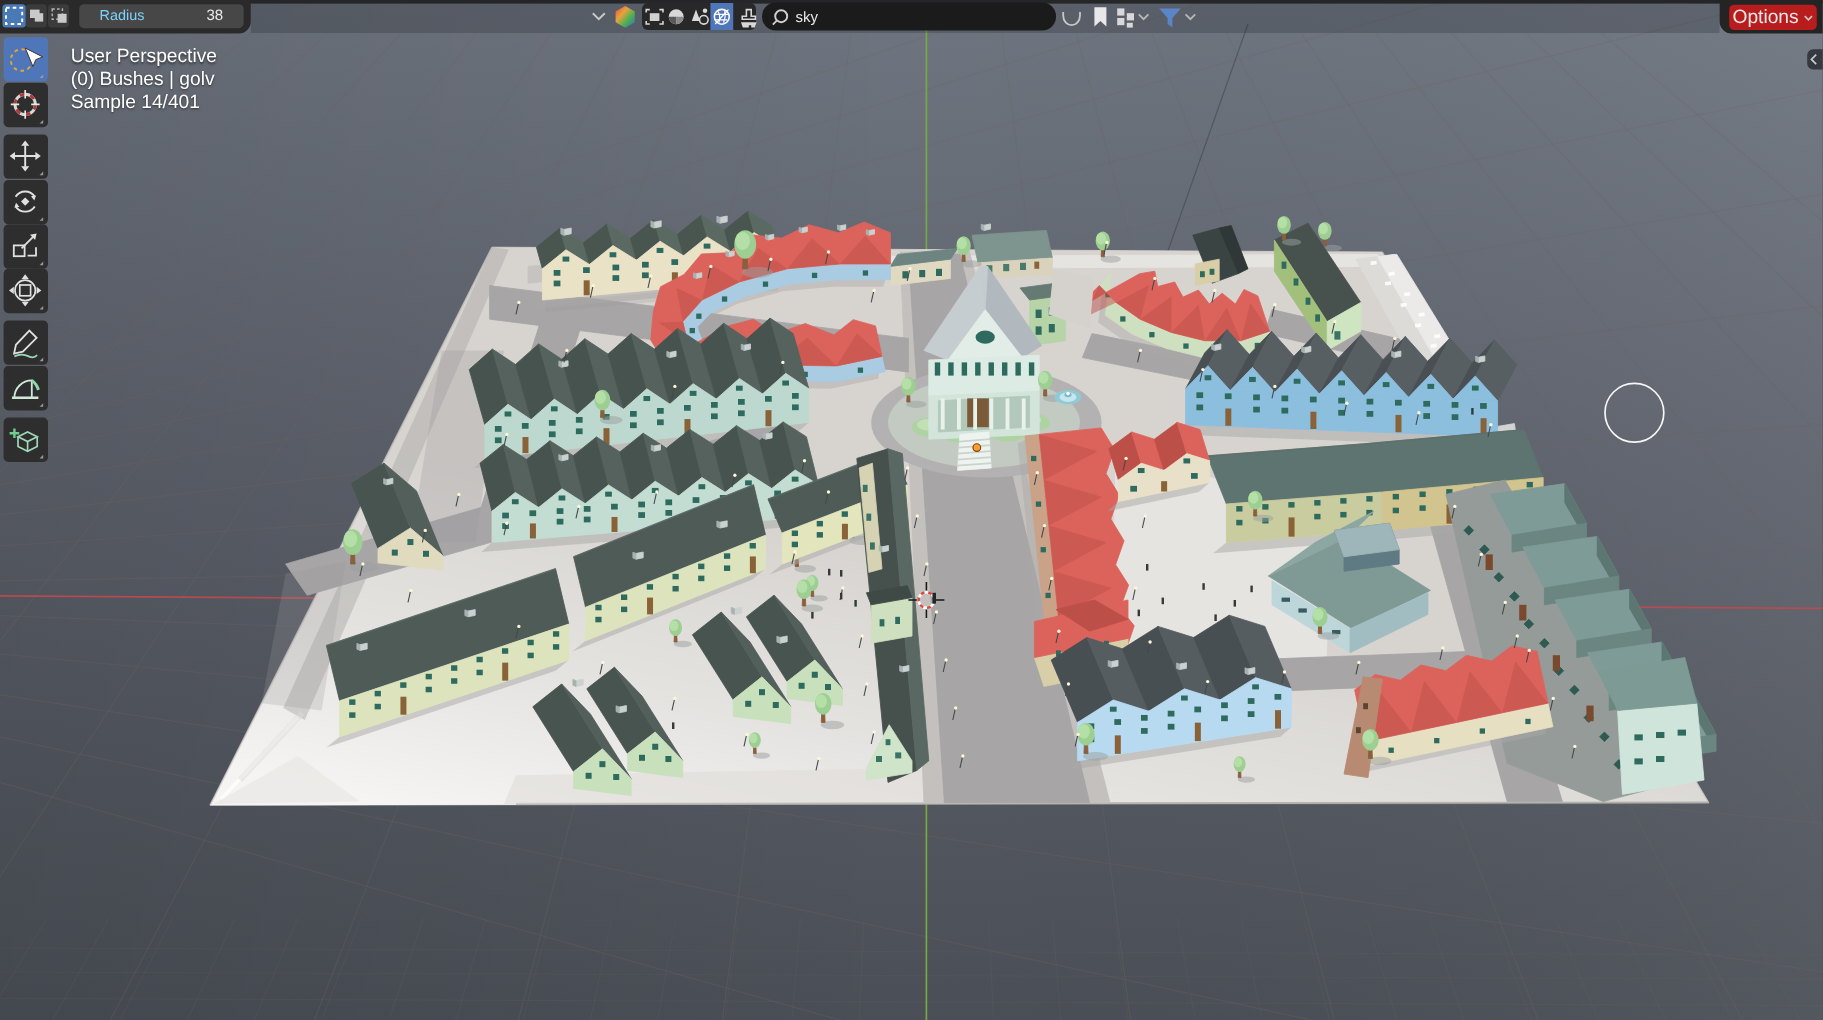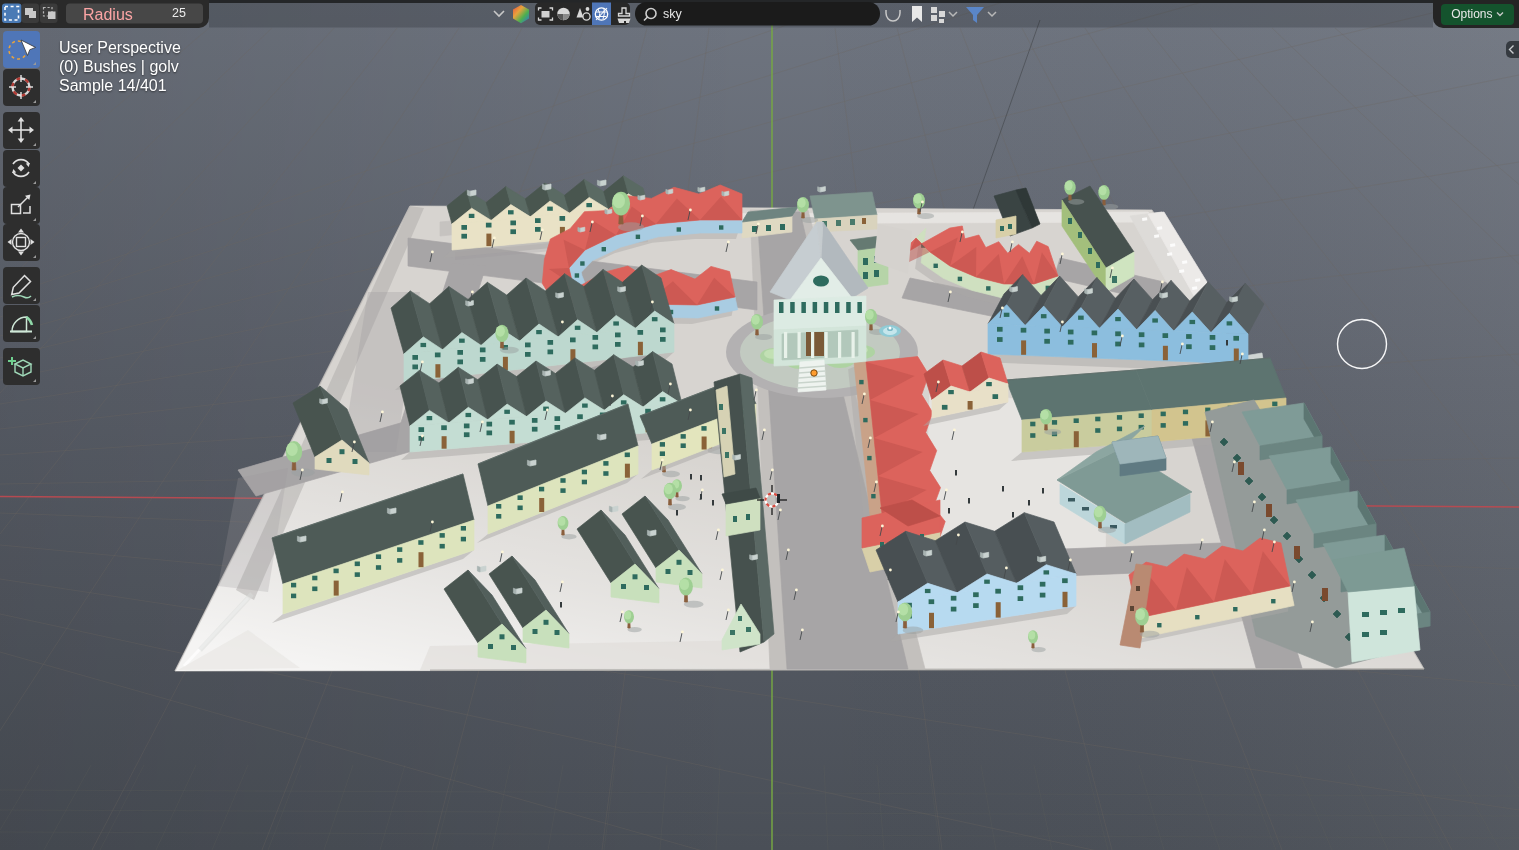--- a/index.html
+++ b/index.html
@@ -1071,22 +1071,22 @@
   <rect x="2" y="3.5" width="19.5" height="19.5" rx="3" fill="#4a7ab5"></rect>
   <rect x="5" y="6.5" width="13.5" height="13.5" fill="none" stroke="#fff" stroke-width="1.6" stroke-dasharray="3 2.6"></rect>
   <rect x="21.5" y="3.5" width="17.5" height="19.5" rx="3" fill="#3b3b3b"></rect>
   <rect x="25" y="8" width="8" height="7" fill="#c9c9c9"></rect>
   <rect x="29" y="11" width="7" height="7" fill="#c9c9c9"></rect>
   <rect x="40" y="3.5" width="17.5" height="19.5" rx="3" fill="#3b3b3b"></rect>
   <rect x="43.5" y="7.5" width="8.5" height="8.5" fill="none" stroke="#b5b5b5" stroke-width="1.2" stroke-dasharray="2.2 1.8"></rect>
   <rect x="48" y="11.5" width="7.5" height="7.5" fill="#c9c9c9"></rect>
   <rect x="66" y="3.5" width="137" height="20" rx="4" fill="#474747"></rect>
 </svg>
-<div style="position:absolute;left:83px;top:6px;font-size:16px;color:#fca5a5">Radius</div>
-<div style="position:absolute;left:150px;top:6px;width:36px;text-align:right;font-size:12.5px;color:#ececec">25</div>
+<div style="position:absolute;left:83px;top:6px;font-size:12px;color:#7dd3fc">Radius</div>
+<div style="position:absolute;left:150px;top:6px;width:36px;text-align:right;font-size:12.5px;color:#ececec">38</div>
 <svg style="position:absolute;left:488px;top:0" width="520" height="28" viewBox="0 0 520 28">
   <path d="M6,11 l5,5 5,-5" stroke="#c8c8c8" stroke-width="1.6" fill="none"></path>
   <defs>
       <linearGradient id="hx" x1="0" y1="0" x2="1" y2="1">
     <stop offset="0" stop-color="#e84c3d"></stop>
         <stop offset="0.35" stop-color="#e8a23d"></stop>
     <stop offset="0.65" stop-color="#4caf50"></stop>
         <stop offset="1" stop-color="#2f6fd8"></stop>
       </linearGradient>
     </defs>
@@ -1117,21 +1117,21 @@
   <g fill="#d8d8d8">
       <rect x="443" y="7" width="6" height="6"></rect>
       <rect x="443" y="15" width="6" height="6"></rect>
     <rect x="451" y="11" width="6" height="6"></rect>
       <rect x="451" y="19" width="5" height="4"></rect>
     </g>
   <path d="M461,12 l4,4 4,-4" stroke="#b8b8b8" stroke-width="1.5" fill="none"></path>
   <path d="M478,7 h18 l-7,8 v8 l-4,-3 v-5 z" fill="#5a86c8"></path>
   <path d="M500,12 l4,4 4,-4" stroke="#b8b8b8" stroke-width="1.5" fill="none"></path>
 </svg>
-<div style="position:absolute;left:1441px;top:3.5px;width:73px;height:21px;background:#14532d;border-radius:4px;color:#e8e8e8;font-size:12px;line-height:21px;text-align:center">Options&nbsp;<svg width="8" height="6" viewBox="0 0 8 6" style="vertical-align:1px">
+<div style="position:absolute;left:1441px;top:3.5px;width:73px;height:21px;background:#b91c1c;border-radius:4px;color:#e8e8e8;font-size:16px;line-height:21px;text-align:center">Options&nbsp;<svg width="8" height="6" viewBox="0 0 8 6" style="vertical-align:1px">
       <path d="M1,1.5 l3,3 3,-3" stroke="#c8c8c8" stroke-width="1.4" fill="none"></path>
     </svg></div>
 
 <div style="position:absolute;left:3px;top:31px;width:37px;height:37px;background:#4f76b8;border-radius:4px"><svg width="37" height="37" viewBox="0 0 37 37">
       <circle cx="15" cy="19" r="9" fill="none" stroke="#e8a33d" stroke-width="1.6" stroke-dasharray="3 3"></circle>
       <path d="M18,9 l6.5,15.5 2.3,-5.8 5.8,-2.3 z" fill="#fff" stroke="#333" stroke-width="0.8"></path>
       <path d="M33,31 v3 h-3 z" fill="#9a9a9a"></path>
     </svg></div>
 <div style="position:absolute;left:3px;top:69px;width:37px;height:37px;background:#2e2e2e;border-radius:4px"><svg width="37" height="37" viewBox="0 0 37 37">
       <circle cx="18" cy="18" r="8.5" fill="none" stroke="#d8d8d8" stroke-width="2.4"></circle>

